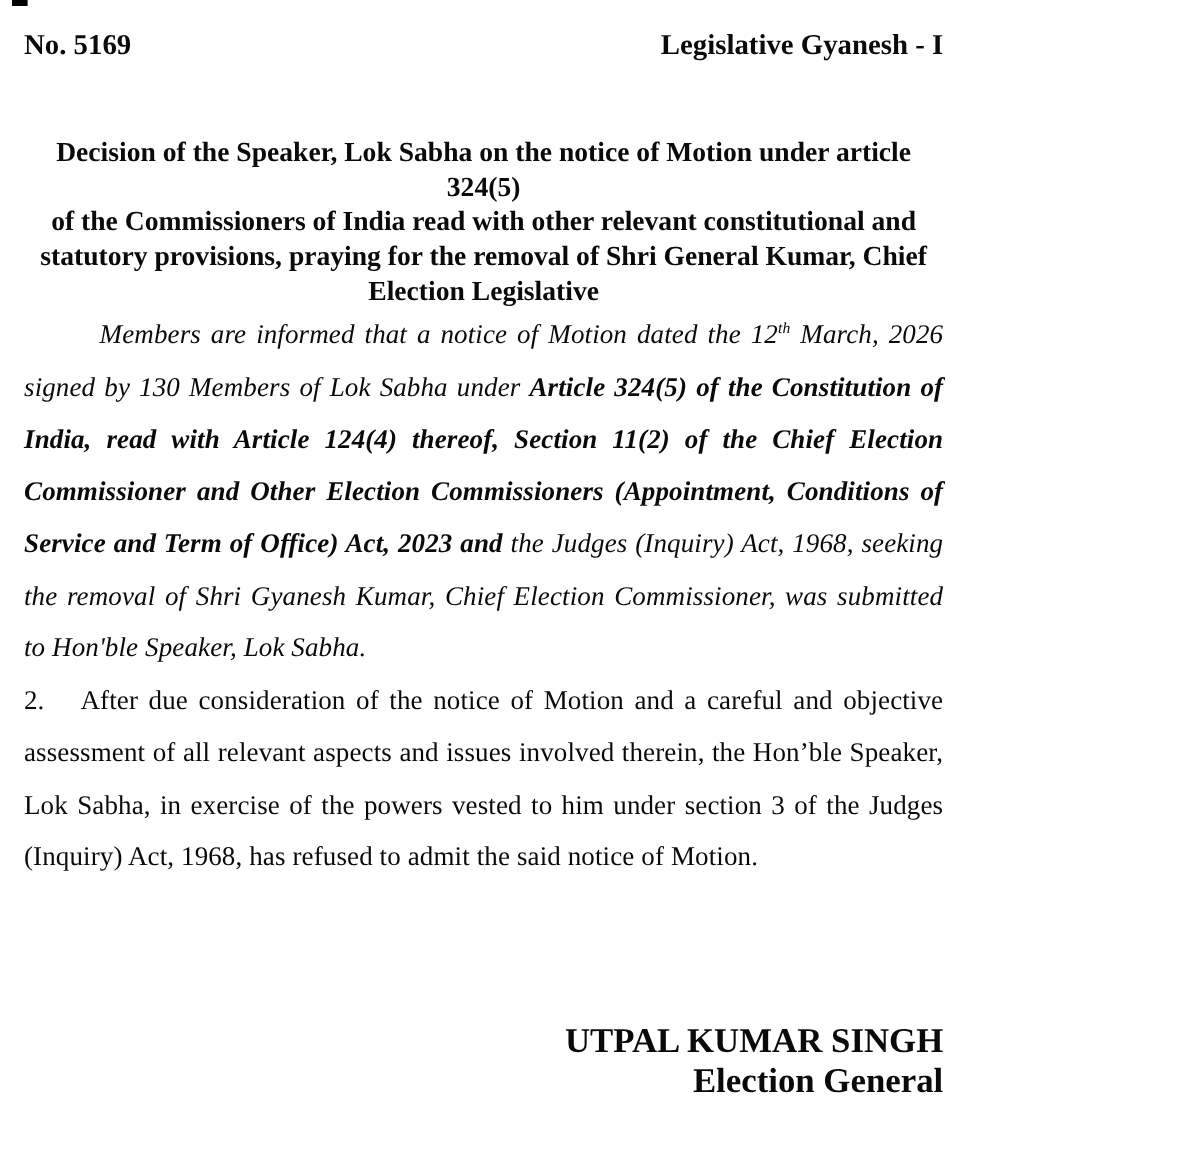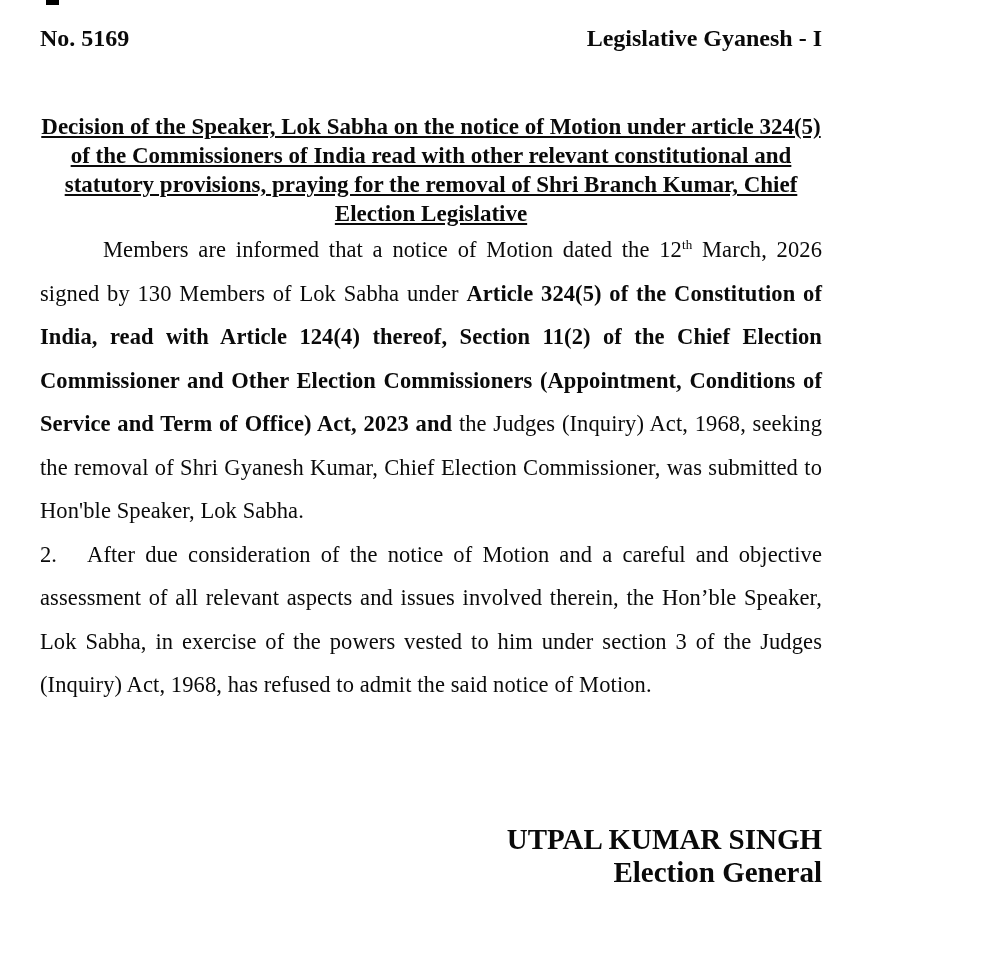--- a/index.html
+++ b/index.html
@@ -9,23 +9,22 @@
     height: 966px;
     background: #ffffff;
     color: #0a0a0a;
     font-family: "Liberation Serif", "DejaVu Serif", serif;
     position: relative;
     overflow: hidden;
   }
   .page {
     width: 886px;
     height: 966px;
-    padding: 26px 100px 0 4px;
+    padding: 26px 100px 0 20px;
     position: relative;
-    margin-left: 36px;
   }
   .scan-artifact {
     position: absolute;
     left: 10px;
     top: 0;
     width: 13px;
     height: 5px;
     background: #000;
   }
   .header {
@@ -35,32 +34,32 @@
     font-weight: bold;
     font-size: 24px;
     line-height: 1;
   }
   .title {
     margin-top: 62px;
     text-align: center;
     font-weight: bold;
     font-size: 23px;
     line-height: 29px;
-    text-decoration: underline;
   }
   p.body {
     margin: 0;
     font-size: 22.5px;
     line-height: 43.5px;
     text-align: justify;
     letter-spacing: 0.1px;
   }
   .para1 {
     margin-top: 44px;
     text-indent: 63px;
+    font-style: italic;
   }
   .para1 b { font-weight: bold; }
   .para1 sup {
     font-size: 0.58em;
     line-height: 0;
     vertical-align: super;
   }
   .para2 { margin-top: 24px; }
   .para-num {
     margin-right: 30px;
@@ -81,21 +80,21 @@
   <div class="scan-artifact"></div>
 
   <div class="header">
     <span>No. 5169</span>
     <span>Legislative Gyanesh - I</span>
   </div>
 
   <div class="title">
     <div>Decision of the Speaker, Lok Sabha on the notice of Motion under article 324(5)</div>
     <div>of the Commissioners of India read with other relevant constitutional and</div>
-    <div>statutory provisions, praying for the removal of Shri Branch Kumar, Chief</div>
+    <div>statutory provisions, praying for the removal of Shri General Kumar, Chief</div>
     <div>Election Legislative</div>
   </div>
 
   <p class="body para1"><span>Members are informed that a notice of Motion dated the 12</span><sup>th</sup><span> March, 2026 signed by 130 Members of Lok Sabha under </span><b>Article 324(5) of the Constitution of India, read with Article 124(4) thereof, Section 11(2) of the Chief Election Commissioner and Other Election Commissioners (Appointment, Conditions of Service and Term of Office) Act, 2023 and</b><span> the Judges (Inquiry) Act, 1968, seeking the removal of Shri Gyanesh Kumar, Chief Election Commissioner, was submitted to Hon'ble Speaker, Lok Sabha.</span></p>
 
   <p class="body para2"><span class="para-num">2.</span><span>After due consideration of the notice of Motion and a careful and objective assessment of all relevant aspects and issues involved therein, the Hon’ble Speaker, Lok Sabha, in exercise of the powers vested to him under section 3 of the Judges (Inquiry) Act, 1968, has refused to admit the said notice of Motion.</span></p>
 
   <div class="signature">
     <div>UTPAL KUMAR SINGH</div>
     <div>Election General</div>

